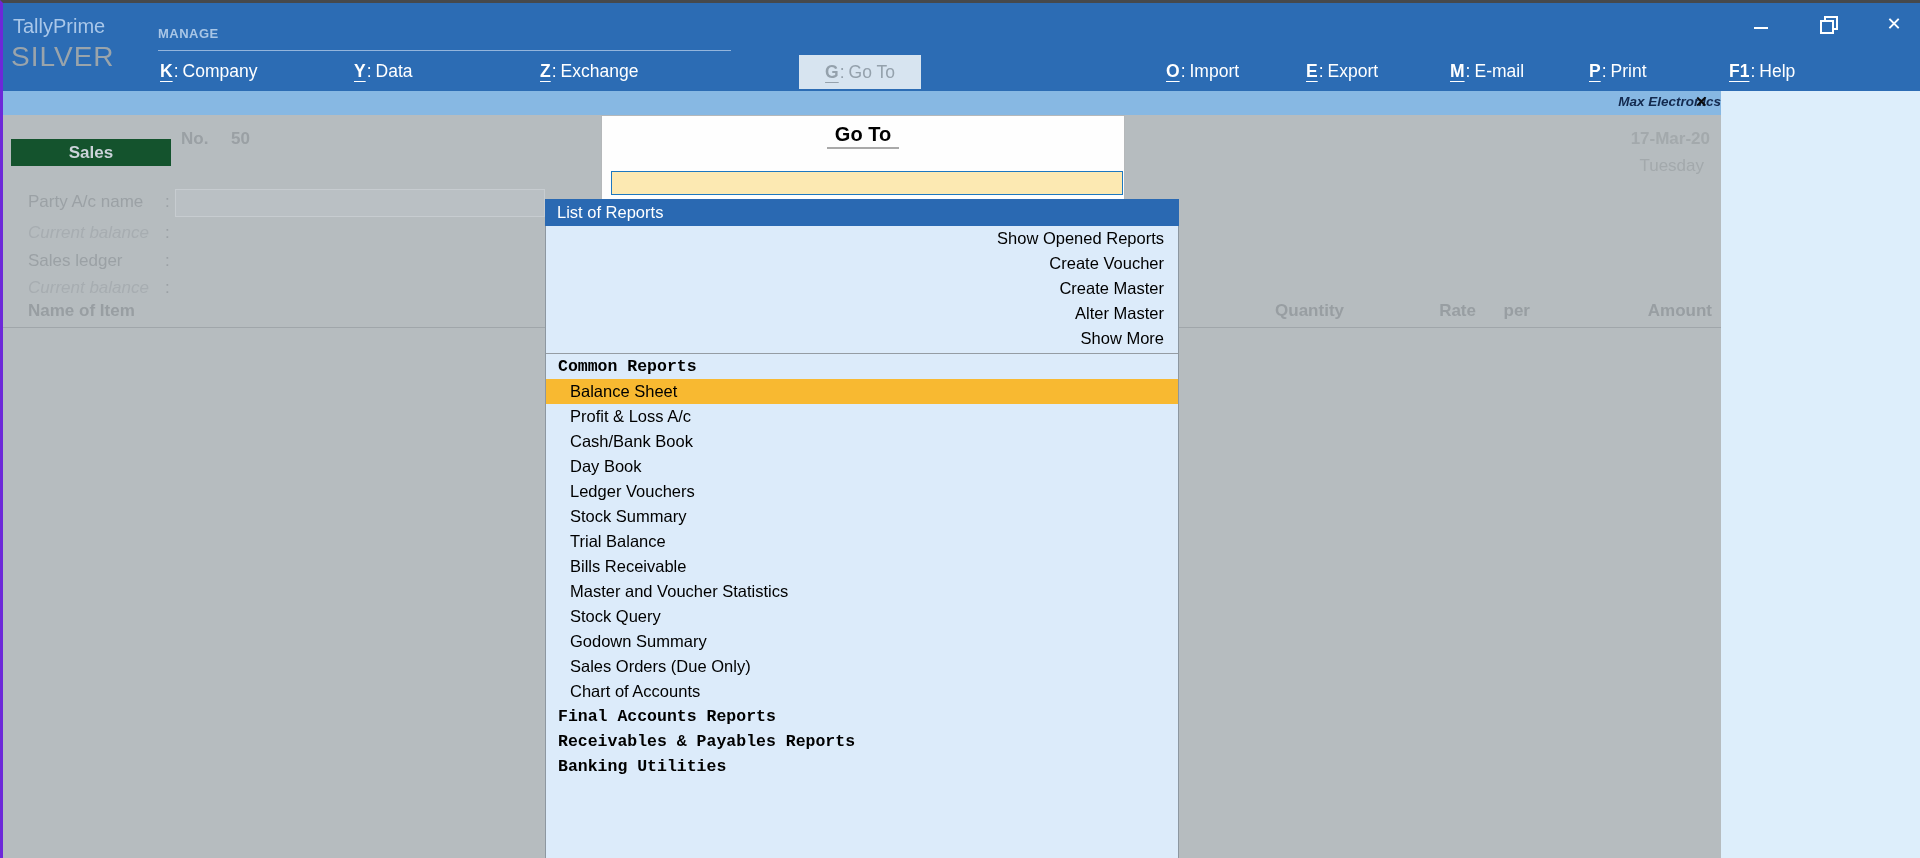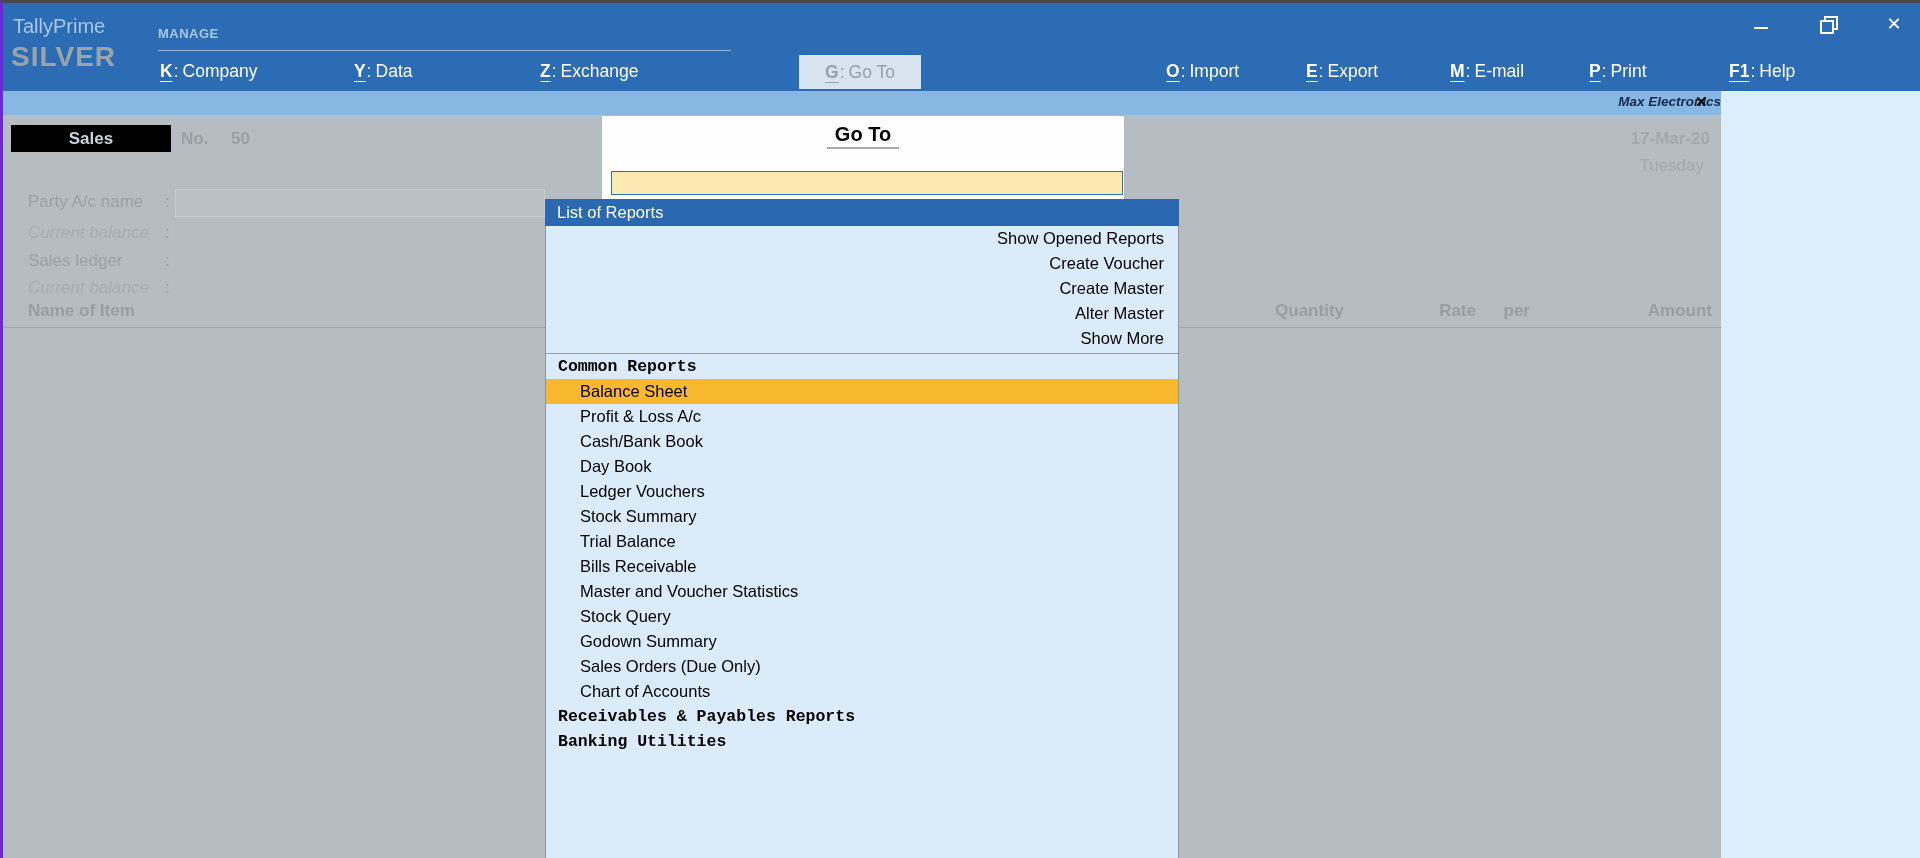--- a/index.html
+++ b/index.html
@@ -4,21 +4,21 @@
 <style>
   html,body{margin:0;padding:0;background:#888;}
   .screen{
     position:relative;width:1920px;height:858px;overflow:hidden;
     background:#b6bcbf;font-family:"Liberation Sans",sans-serif;
     border-top:3px solid #46494c;border-left:3px solid #6d28d9;box-sizing:border-box;
   }
   
   .topbar{position:absolute;left:0;top:0;width:100%;height:88px;background:#2c6cb4;}
   .brand1{position:absolute;left:10px;top:12px;font-size:20px;color:#a9c7e9;}
-  .brand2{position:absolute;left:8px;top:38px;font-size:28px;font-weight:bold;color:#9aa4ab;letter-spacing:1px;}
+  .brand2{position:absolute;left:8px;top:38px;font-size:28px;font-weight:normal;color:#9aa4ab;letter-spacing:1px;}
   .manage{position:absolute;left:155px;top:23px;font-size:13px;font-weight:bold;color:#a9c6e6;letter-spacing:.5px;}
   .manage-line{position:absolute;left:155px;top:47px;width:573px;height:1px;background:#b7cde9;opacity:.75;}
   .menu-item{position:absolute;top:58px;font-size:17.5px;color:#fff;white-space:nowrap;cursor:default;}
   .mi-key{font-weight:bold;text-decoration:underline;text-underline-offset:4px;}
   .mi-colon{margin:0 4px 0 1px;}
   .mi-l0{left:157px}.mi-l1{left:351px}.mi-l2{left:537px}
   .mi-r0{left:1163px}.mi-r1{left:1303px}.mi-r2{left:1447px}.mi-r3{left:1586px}.mi-r4{left:1726px}
   .goto-btn{position:absolute;left:796px;top:52px;width:122px;height:34px;background:#d7e4f0;
     color:#94a1ac;font-size:17.5px;display:flex;align-items:center;justify-content:center;white-space:nowrap;}
   .goto-btn .mi-key{color:#94a1ac;}
@@ -30,21 +30,21 @@
   .win-max::after{content:"";position:absolute;left:5px;top:6px;width:10px;height:10px;border:2px solid #fff;background:#2c6cb4;}
   .win-close{position:absolute;left:1878px;top:9px;width:26px;height:24px;color:#fff;font-size:18px;text-align:center;line-height:24px;}
   
   .company-bar{position:absolute;left:0;top:88px;width:1718px;height:24px;background:#87b8e3;}
   .company-title{position:absolute;left:0;right:0;top:3px;text-align:right;font-size:13.5px;font-weight:bold;color:#13294e;font-style:italic;}
   .company-close{position:absolute;left:1692px;top:2px;font-size:15px;font-weight:bold;color:#0c0c0c;cursor:default;}
   
   .right-sidebar{position:absolute;left:1718px;top:88px;width:202px;height:770px;background:#ddeefb;}
   
   .voucher{position:absolute;left:0;top:112px;width:1718px;height:746px;}
-  .sales-chip{position:absolute;left:8px;top:10px;width:160px;height:27px;background:#000000;
+  .sales-chip{position:absolute;left:8px;top:24px;width:160px;height:27px;background:#14532d;
     color:#ccd3da;font-weight:bold;font-size:17px;display:flex;align-items:center;justify-content:center;}
   .v-no-label{position:absolute;left:178px;top:14px;font-size:17px;font-weight:bold;color:#9aa0a4;}
   .v-no-value{position:absolute;left:228px;top:14px;font-size:17px;font-weight:bold;color:#9aa0a4;}
   .v-date{position:absolute;right:11px;top:14px;font-size:17px;font-weight:bold;color:#a3a9ac;text-align:right;}
   .v-day{position:absolute;right:17px;top:41px;font-size:17px;color:#a3a9ac;text-align:right;}
   .f-row{position:absolute;left:0;width:620px;height:27px;}
   .fr-0{top:74px}.fr-1{top:105px}.fr-2{top:133px}.fr-3{top:160px}
   .f-label{position:absolute;left:25px;top:3px;font-size:17px;color:#9ba1a5;}
   .f-row.italic .f-label{font-style:italic;color:#a7adb1;}
   .f-colon{position:absolute;left:162px;top:3px;font-size:17px;color:#9ba1a5;}
@@ -63,21 +63,21 @@
   
   .report-popup{position:absolute;left:542px;top:196px;width:634px;height:662px;}
   .popup-header{height:27px;background:#2a69b2;color:#fff;font-size:16.5px;line-height:27px;padding-left:12px;}
   .popup-body{position:absolute;left:0;top:27px;right:0;bottom:0;background:#dcebfa;
     border-left:1px solid #8d97a0;border-right:1px solid #8d97a0;overflow:hidden;box-sizing:border-box;}
   .actions{}
   .action-row{height:25px;line-height:25px;text-align:right;padding-right:14px;font-size:16.5px;color:#000;cursor:default;}
   .popup-divider{height:1px;background:#959ca3;margin-top:2px;}
   .list-row{height:25px;line-height:25px;font-size:16.5px;color:#000;cursor:default;white-space:nowrap;}
   .list-row.section{font-weight:bold;padding-left:12px;font-family:Liberation Mono, monospace;}
-  .list-row.item{padding-left:34px;}
+  .list-row.item{padding-left:24px;}
   .list-row.selected{background:#f8b931;}
 </style>
 </head>
 <body>
 
 <div class="screen">
 
   <div class="topbar">
     <div class="brand1">TallyPrime</div>
     <div class="brand2">SILVER</div>
@@ -170,19 +170,20 @@
           <div class="list-row item">Day Book</div>
           <div class="list-row item">Ledger Vouchers</div>
           <div class="list-row item">Stock Summary</div>
           <div class="list-row item">Trial Balance</div>
           <div class="list-row item">Bills Receivable</div>
           <div class="list-row item">Master and Voucher Statistics</div>
           <div class="list-row item">Stock Query</div>
           <div class="list-row item">Godown Summary</div>
           <div class="list-row item">Sales Orders (Due Only)</div>
           <div class="list-row item">Chart of Accounts</div>
+          <div class="list-row section">Final Accounts Reports</div>
           <div class="list-row section">Receivables &amp; Payables Reports</div>
           <div class="list-row section">Banking Utilities</div>
         </div>
     </div>
   </div>
 
 </div>
 
 </body></html>

